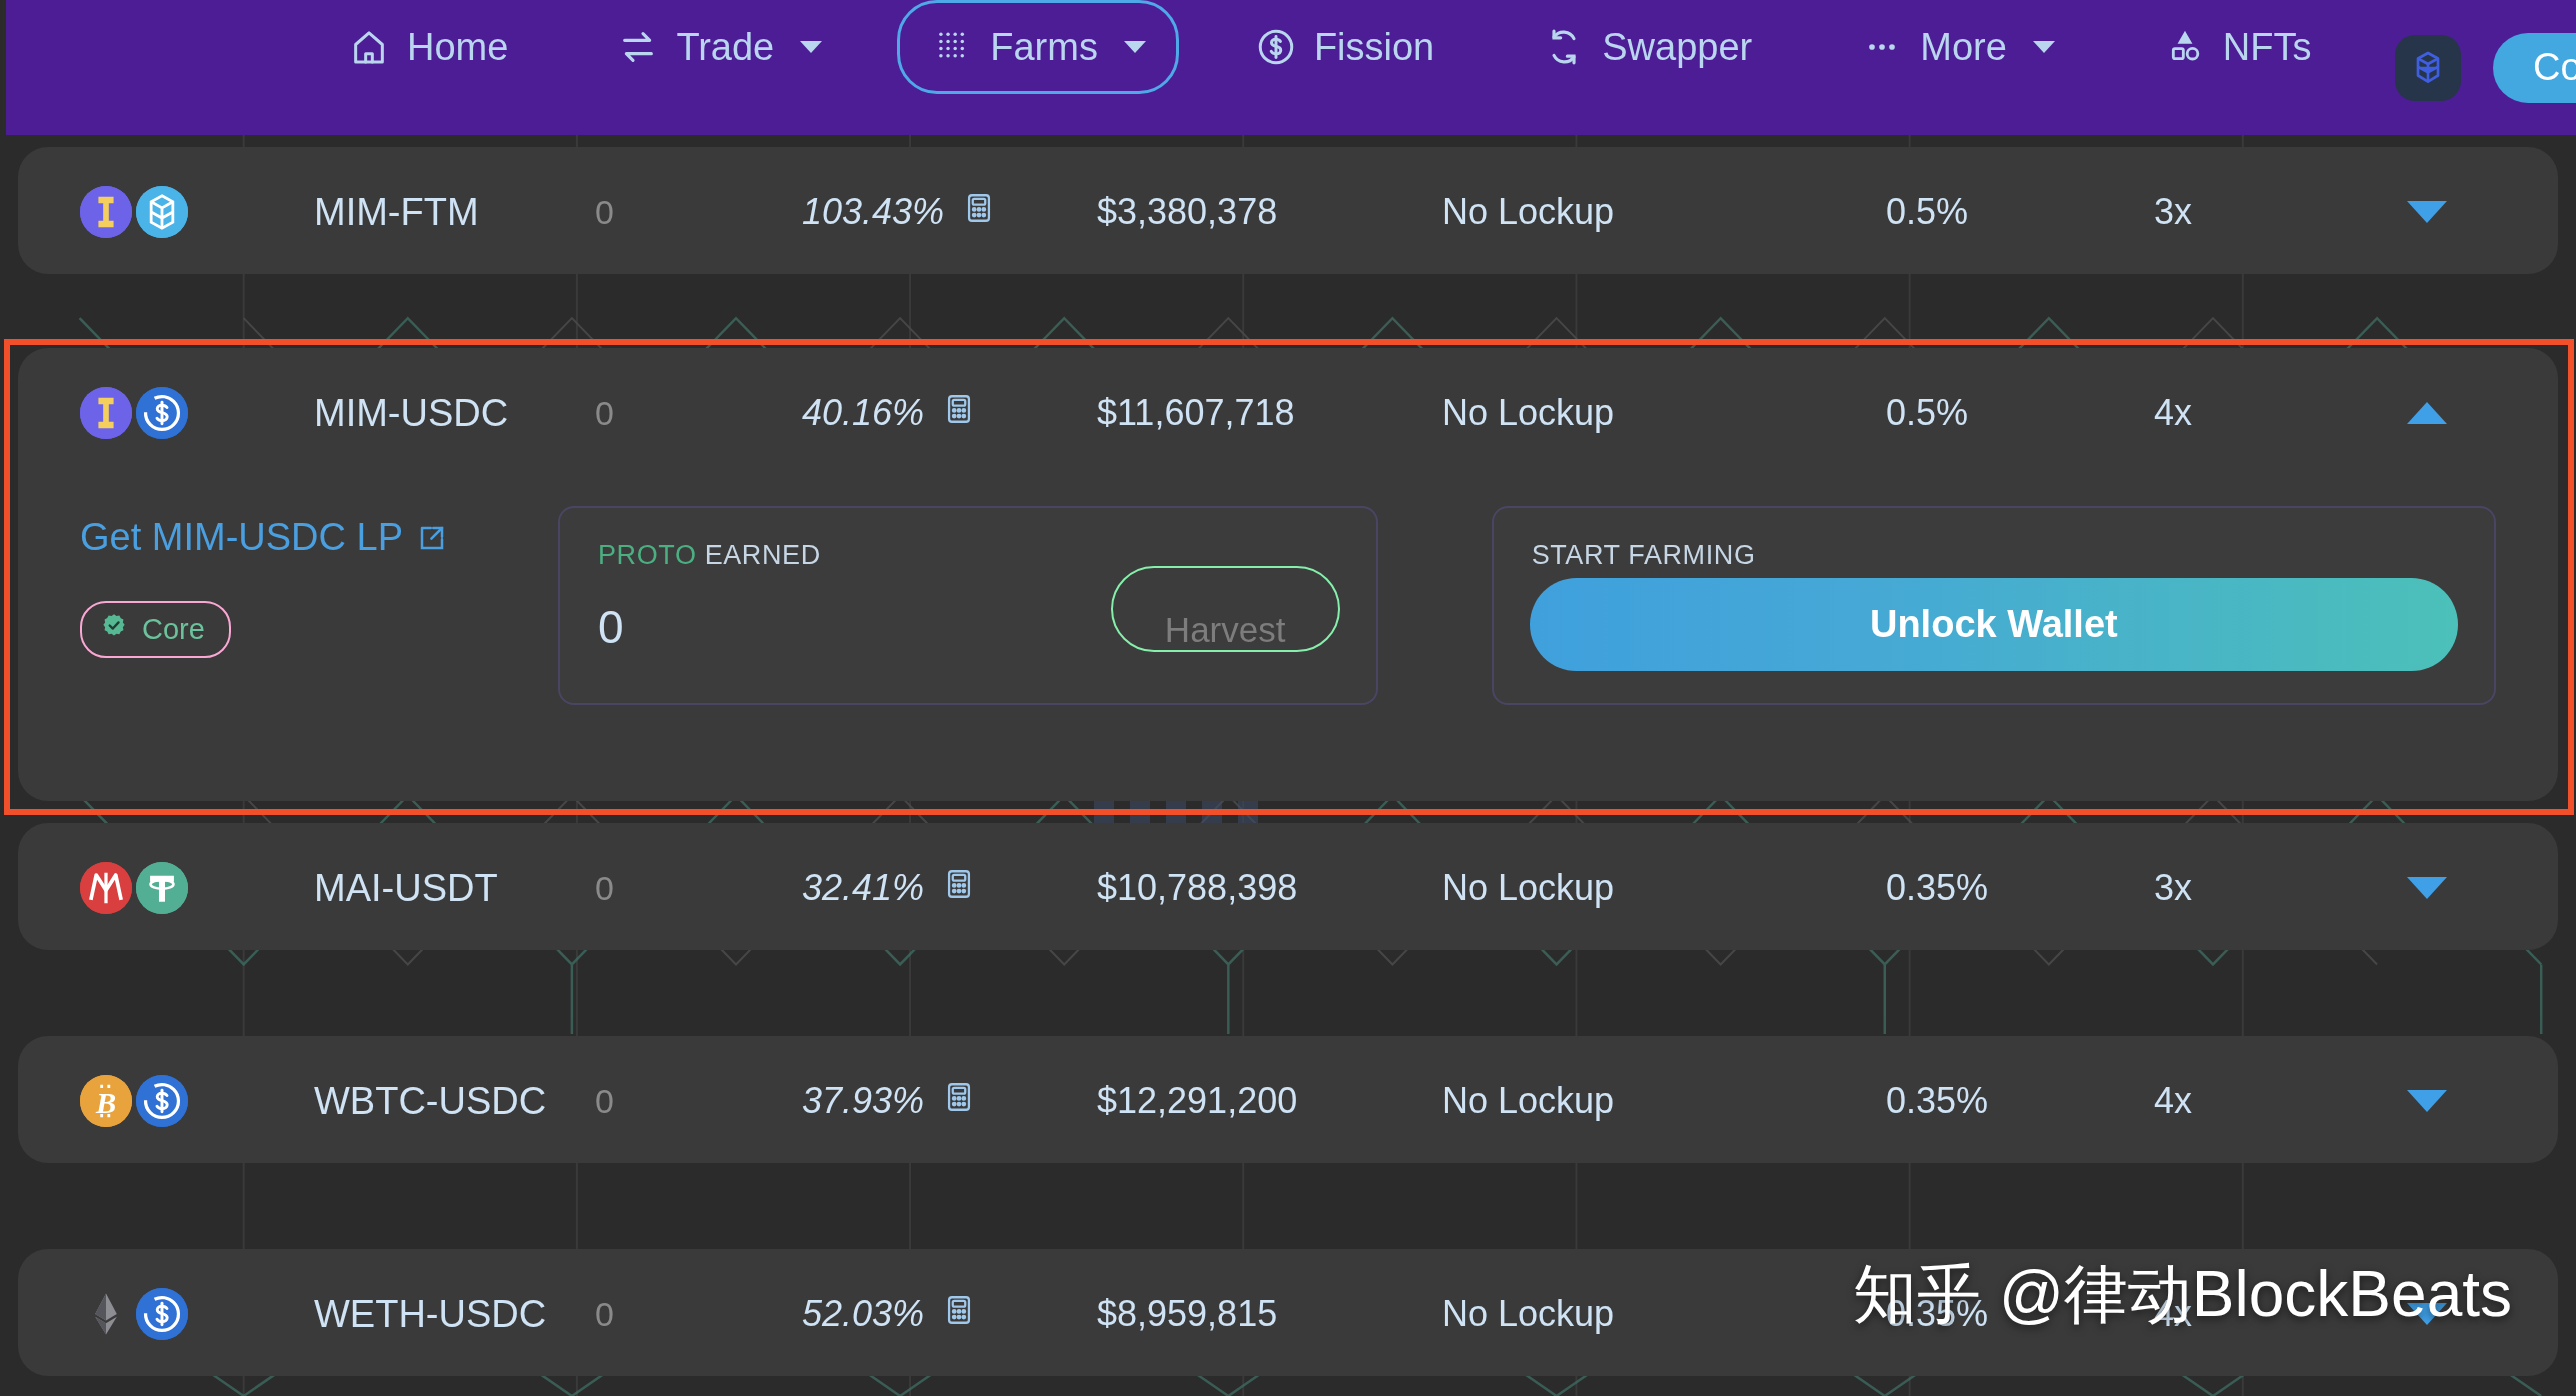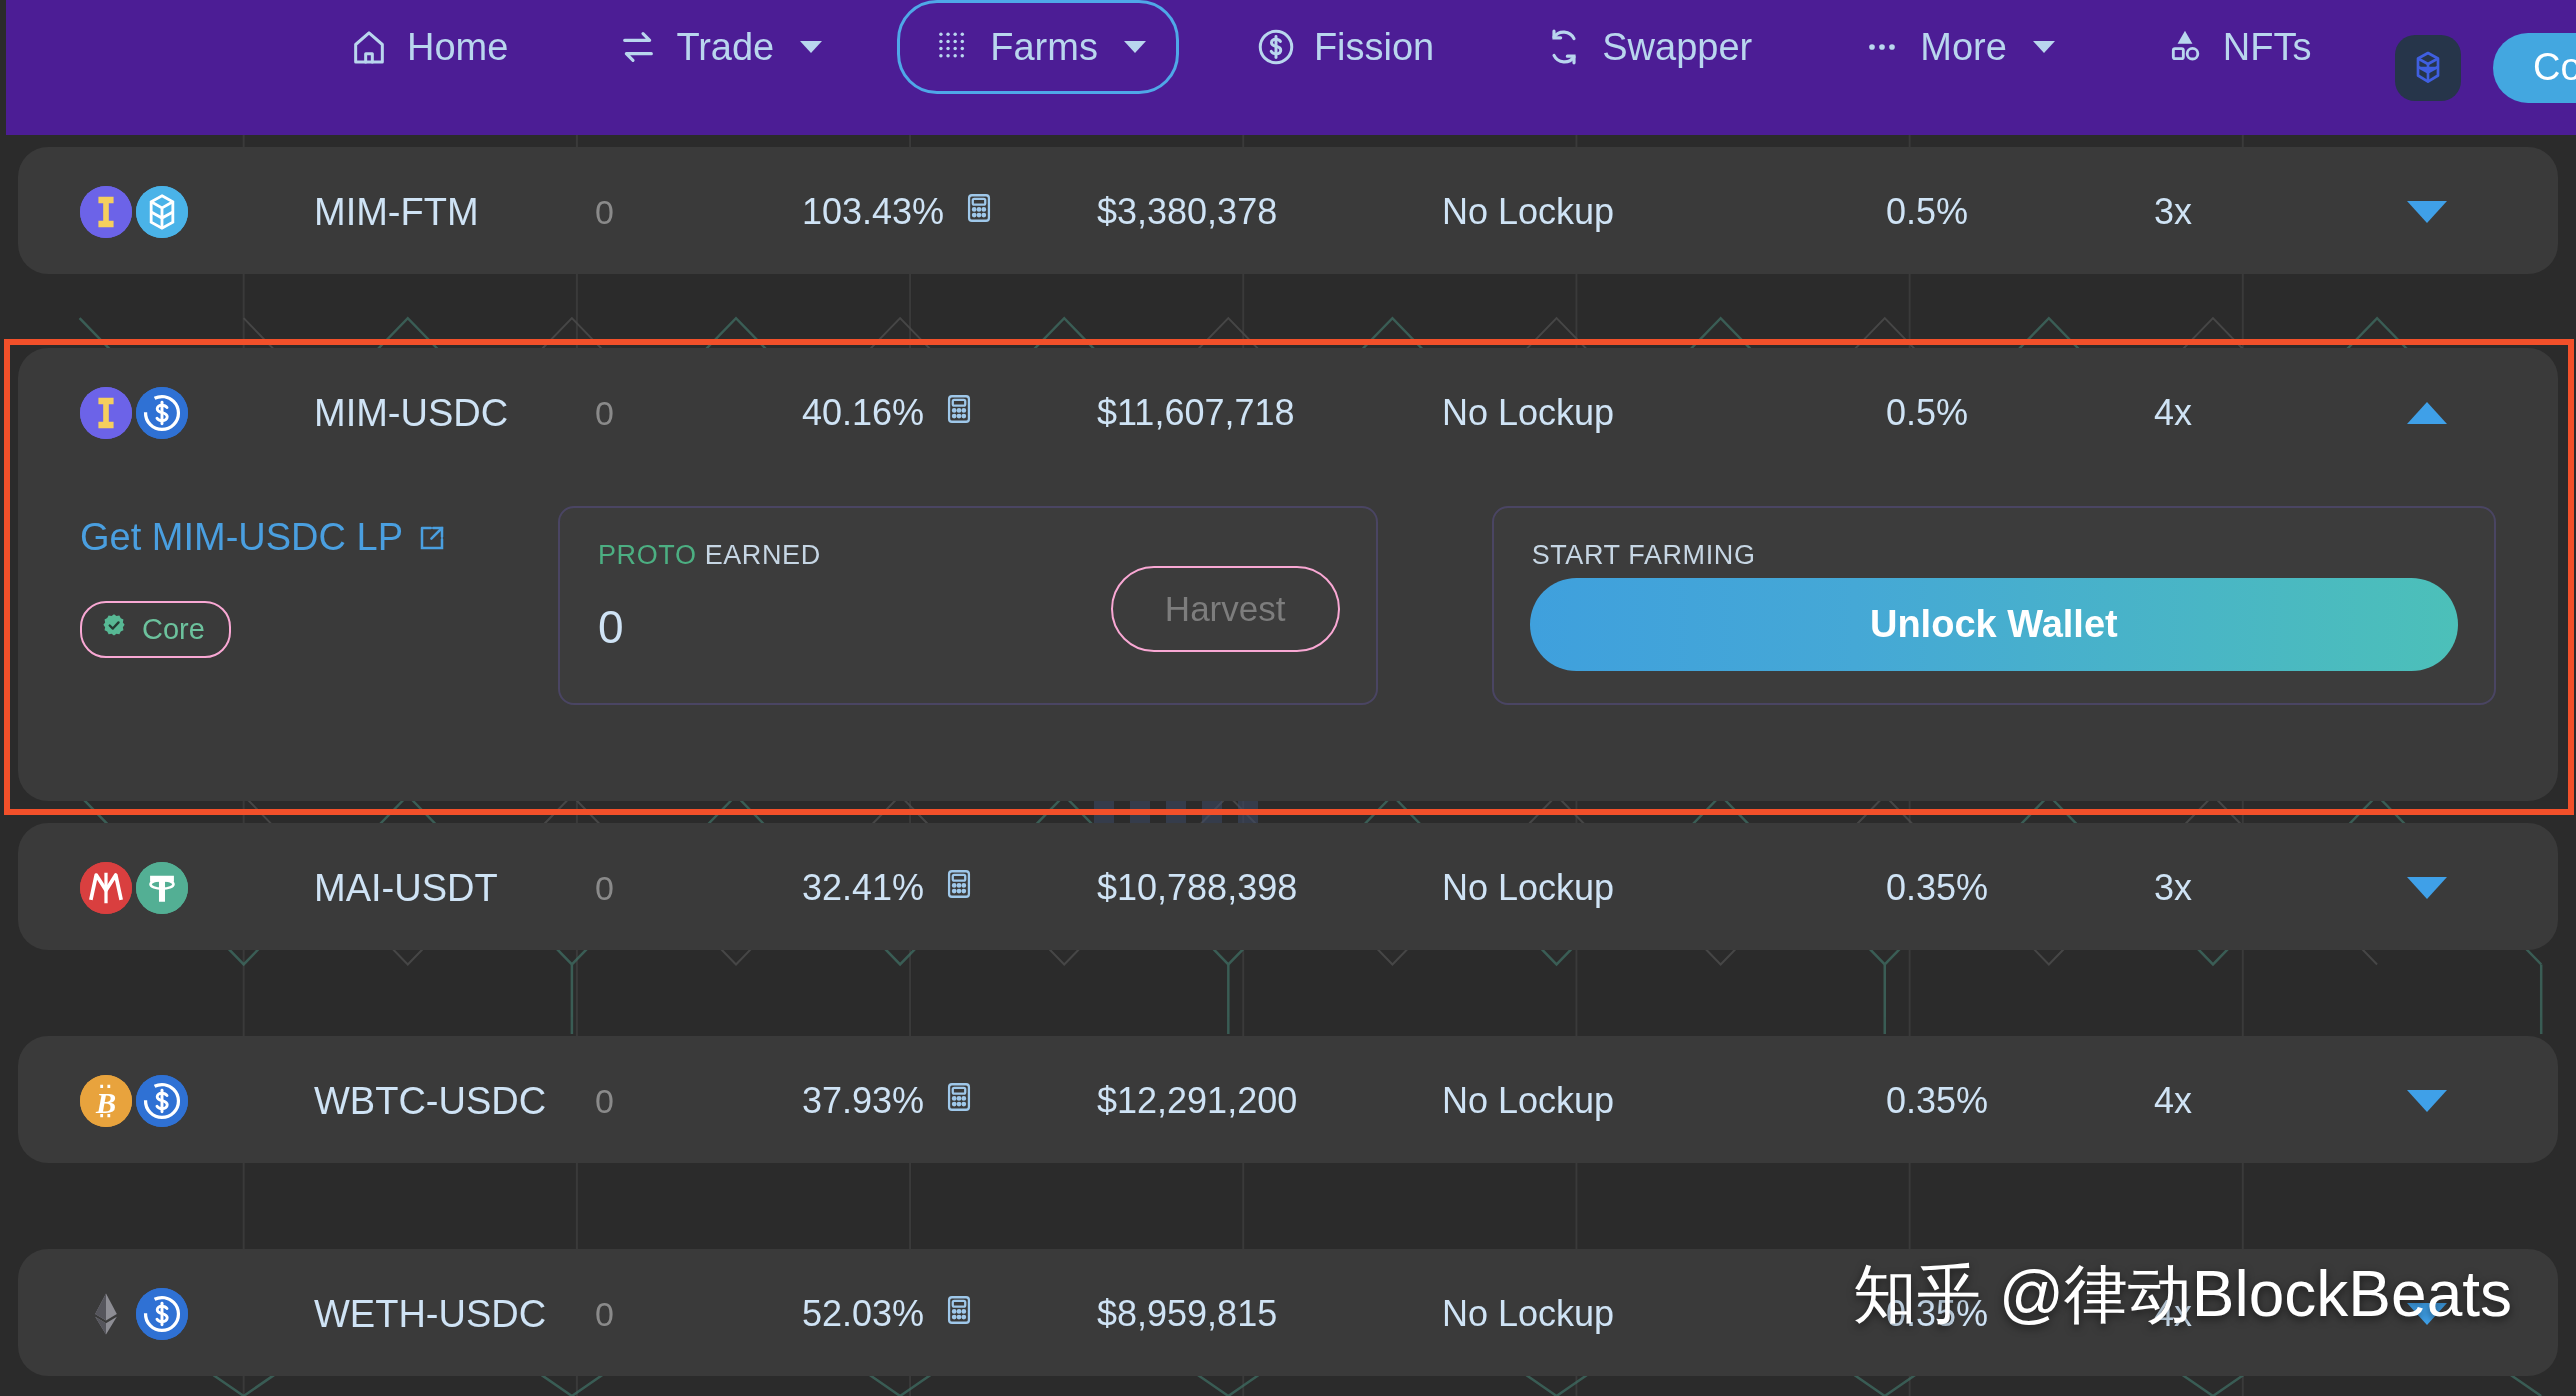--- a/index.html
+++ b/index.html
@@ -94,21 +94,21 @@
   .cell { position:absolute; display:flex; align-items:center; }
   .pair-cell { left: 62px; gap: 0px; }
   .coin-pair { display:flex; align-items:center; position:relative; width:115px; }
   .coin { width:52px;height:52px;border-radius:50%; position:absolute; top:-26px;
           display:flex;align-items:center;justify-content:center; overflow:hidden;}
   .coin.a { left:0; }
   .coin.b { left:56px; }
   .pair-name { font-size:38px; color:#cfe3f5; margin-left:119px; white-space:nowrap; }
 
   .earned-cell { left: 577px; font-size:34px; color:#8a8a8a; }
-  .apr-cell    { left: 784px; font-size:36px; color:#cfe3f5; gap:18px; }
+  .apr-cell    { left: 784px; font-size:36px; color:#cfe3f5; gap:18px;font-style:italic; }
   .liq-cell    { left: 1079px; font-size:36px; color:#cfe3f5; }
   .lock-cell   { left: 1424px; font-size:36px; color:#cfe3f5; }
   .fee-cell    { left: 1868px; font-size:36px; color:#cfe3f5; }
   .mult-cell   { left: 2136px; font-size:36px; color:#cfe3f5; }
   .chev-cell   { left: 2389px; }
 
   .chev { width:0;height:0;
     border-left:20px solid transparent;
     border-right:20px solid transparent;
     border-top:22px solid #3fa0e8; }
@@ -151,23 +151,23 @@
   }
   .lbl-token { color:#4caf82; }
   .lbl-rest  { color:#c6d6e4; }
   .earned-val {
     position:absolute; left:38px; top:92px;
     font-size:46px; color:#cfe3f5;
   }
   .harvest-btn {
     position:absolute; right:36px; top:58px;
     width: 229px; height: 86px;
-    border:2px solid #f9a8d4; border-radius:44px;
+    border:2px solid #86efac; border-radius:44px;
     color:#7d7d7d; font-size:35px;
-    display:flex;align-items:center;justify-content:center;
+    display:flex;align-items:flex-end;justify-content:center;
   }
   .unlock-btn {
     position:absolute; left:36px; right:36px; top:70px;
     height: 93px; border-radius:48px;
     background: linear-gradient(90deg,#3fa0dd 0%, #45a8d6 35%, #4cc0b9 100%);
     color:#ffffff; font-size:38px; font-weight:bold;
     display:flex;align-items:center;justify-content:center;
   }
 
   

